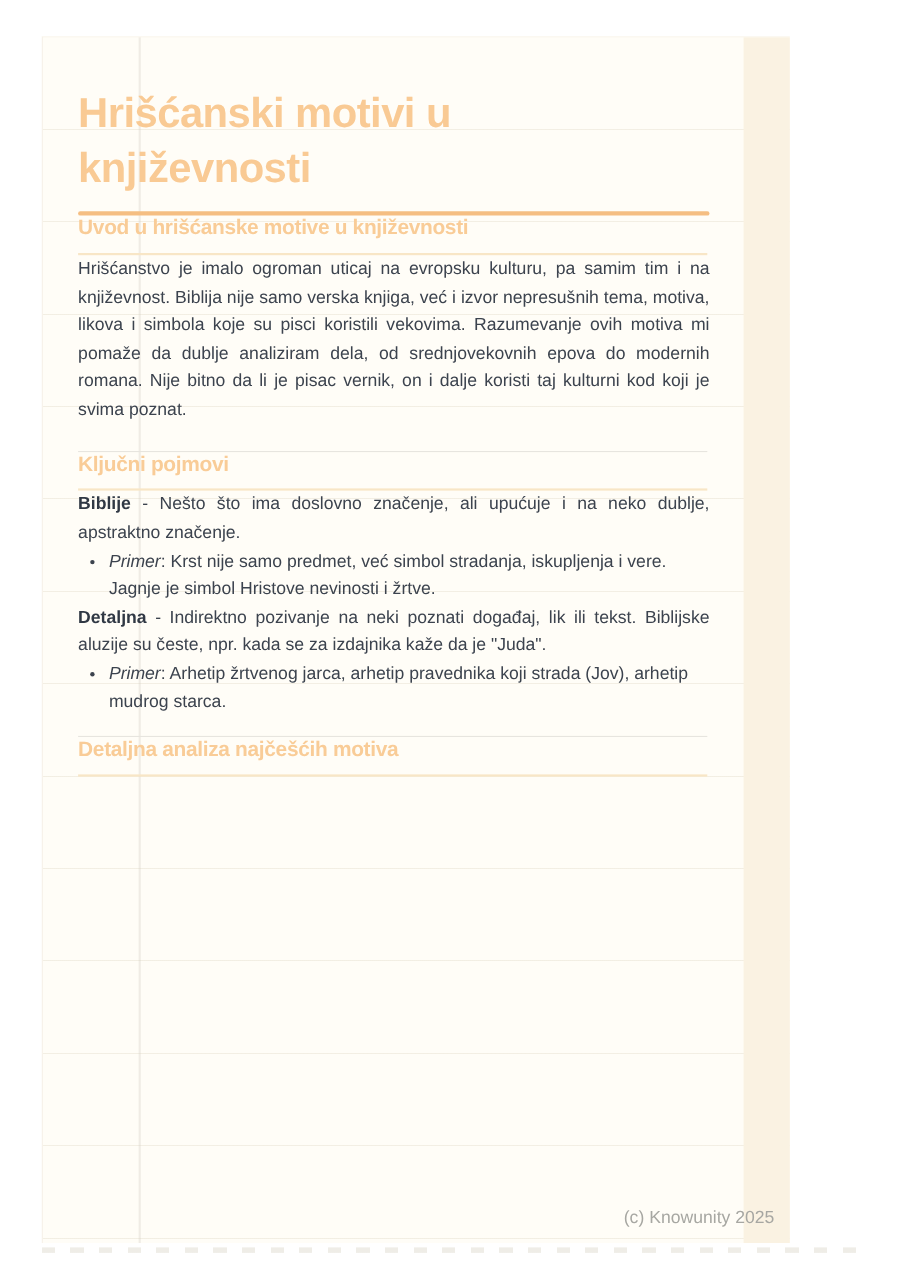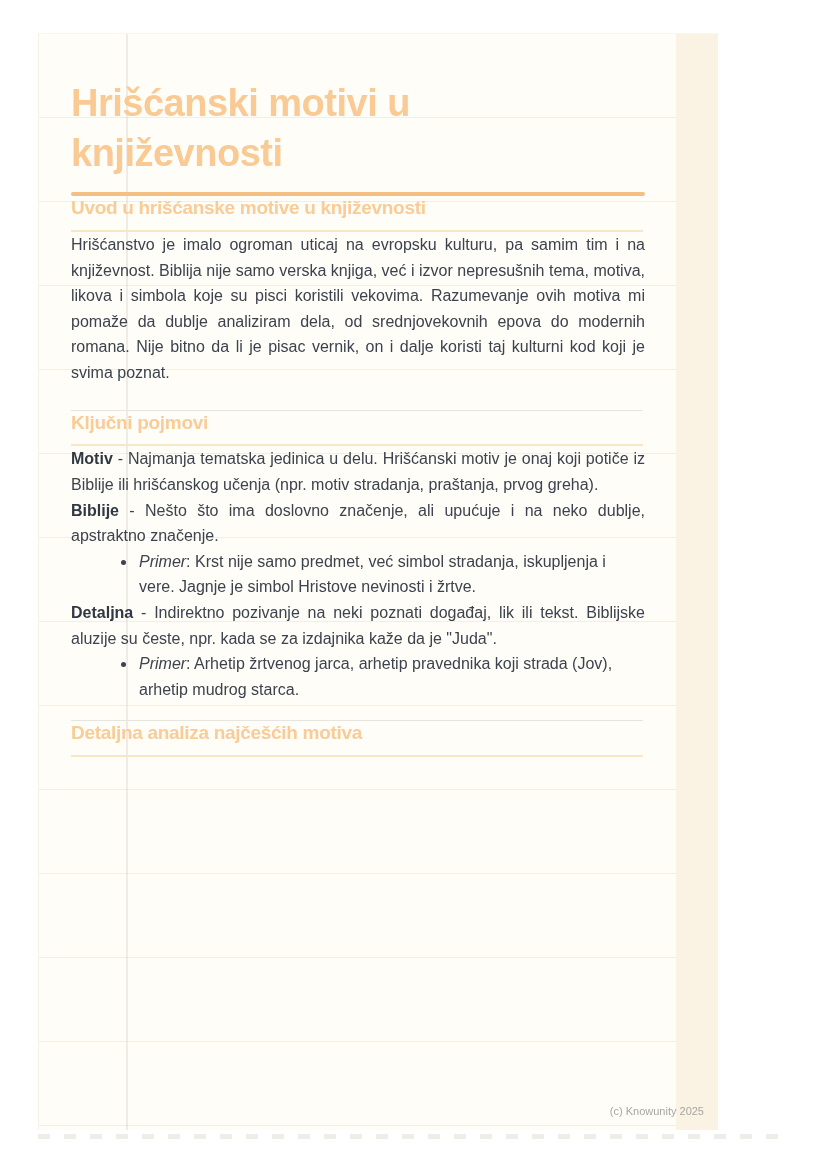--- a/index.html
+++ b/index.html
@@ -86,33 +86,32 @@
   ul.bullets {
     margin: 0;
     padding-left: 26px;
     color: #3C434E;
   }
   ul.bullets li {
     font-size: 16px;
     line-height: 1.6;
     padding-left: 2px;
     max-width: 620px;
-    margin-left: 40px;
   }
   ul.bullets em { font-style: italic; }
   .mt-24 { margin-top: 24px; }
   .mt-20 { margin-top: 20px; }
   .mt-18 { margin-top: 18px; }
   .mt-36 { margin-top: 36px; }
   .mt-38 { margin-top: 38px; }
   .footer {
     position: absolute;
     right: 14px; bottom: 13px;
     z-index: 1;
-    font-size: 11px;
+    font-size: 16px;
     color: #A7A7A2;
     text-align: center;
   }
   .perforation {
     margin: 4px 0 0 38px;
     width: 752px;
     height: 5px;
     background: repeating-linear-gradient(90deg, #EFEDE7 0px, #EFEDE7 12px, transparent 12px, transparent 26px);
   }
 </style>
@@ -131,21 +130,20 @@
     <h2 class="section-heading mt-38">Uvod u hrišćanske motive u književnosti</h2>
     <div class="rule-thin"></div>
 
     <p class="body just mt-24">Hrišćanstvo je imalo ogroman uticaj na evropsku kulturu, pa samim tim i na književnost. Biblija nije samo verska knjiga, već i izvor nepresušnih tema, motiva, likova i simbola koje su pisci koristili vekovima. Razumevanje ovih motiva mi pomaže da dublje analiziram dela, od srednjovekovnih epova do modernih romana. Nije bitno da li je pisac vernik, on i dalje koristi taj kulturni kod koji je svima poznat.</p>
 
     <div class="divider mt-24"></div>
 
     <h2 class="section-heading mt-38">Ključni pojmovi</h2>
     <div class="rule-thin"></div>
 
-    <p class="body just mt-20"><strong>Motiv</strong> <span>- Najmanja tematska jedinica u delu. Hrišćanski motiv je onaj koji potiče iz Biblije ili hrišćanskog učenja (npr. motiv stradanja, praštanja, prvog greha).</span></p>
 
     <p class="body just mt-20"><strong>Biblije</strong> <span>- Nešto što ima doslovno značenje, ali upućuje i na neko dublje, apstraktno značenje.</span></p>
 
     <ul class="bullets mt-18">
       <li><em>Primer</em><span>: Krst nije samo predmet, već simbol stradanja, iskupljenja i vere. Jagnje je simbol Hristove nevinosti i žrtve.</span></li>
     </ul>
 
     <p class="body just mt-20"><strong>Detaljna</strong> <span>- Indirektno pozivanje na neki poznati događaj, lik ili tekst. Biblijske aluzije su česte, npr. kada se za izdajnika kaže da je "Juda".</span></p>
 
 

